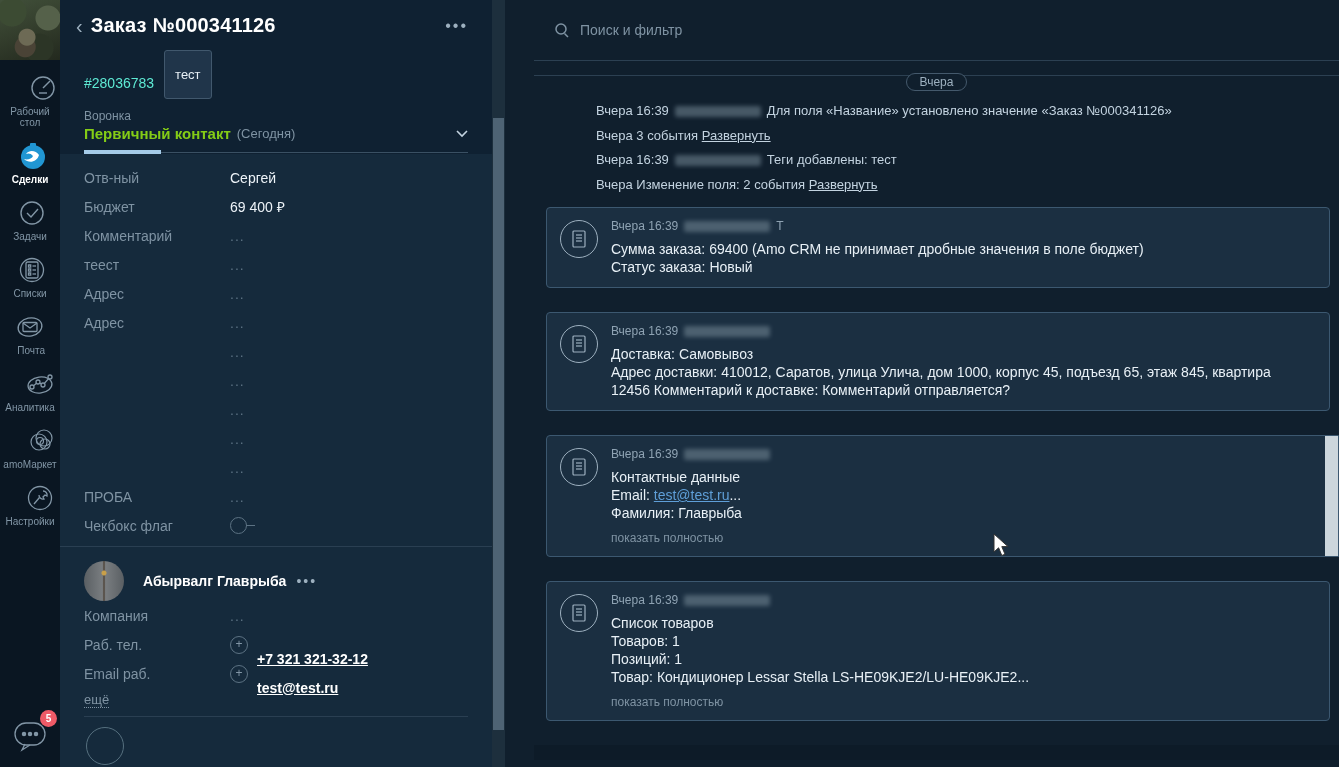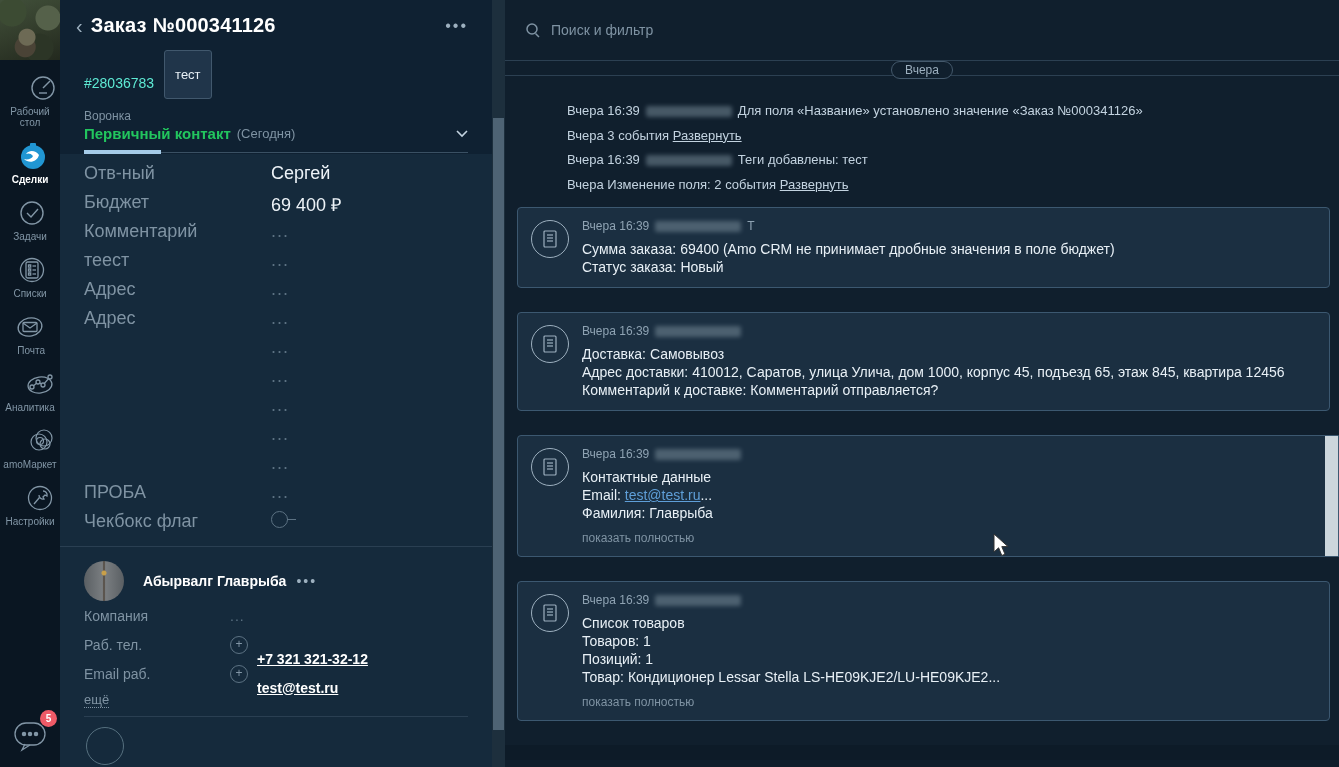--- a/index.html
+++ b/index.html
@@ -32,32 +32,32 @@
   .back{color:#9db0bf;font-size:20px;line-height:20px;margin-right:8px;cursor:pointer;margin-left:-8px;}
   .deal-title{font-size:20px;font-weight:bold;color:#ffffff;flex:1;letter-spacing:.2px;}
   .kebab{color:#9db0bf;font-size:16px;letter-spacing:2px;cursor:pointer;line-height:10px;}
   .ph-row2{display:flex;align-items:center;margin-top:13px;gap:10px;}
   .deal-number{color:#5eead4;font-size:14px;margin-top:16px;}
   .tag{background:#20354a;border:1px solid #41586d;border-radius:3px;color:#e8f0f6;
        font-size:13px;padding:16px 10px;cursor:pointer;}
   .funnel{margin-top:10px;}
   .funnel-label{color:#7f93a3;font-size:12px;}
   .stage-row{display:flex;align-items:center;margin-top:2px;}
-  .stage-name{color:#22c55e;font-weight:bold;font-size:15px;cursor:pointer;}
+  .stage-name{color:#84cc16;font-weight:bold;font-size:15px;cursor:pointer;}
   .stage-note{color:#7f93a3;font-size:13px;margin-left:6px;flex:1;}
   .chev{width:12px;height:8px;cursor:pointer;}
   .progress{position:relative;height:4px;margin-top:8px;}
   .progress .seg{position:absolute;left:0;top:0;width:77px;height:4px;background:#a5cbe8;cursor:pointer;}
   .progress .rest{position:absolute;left:77px;right:0;top:2px;height:1px;background:#3a5063;}
   .tabs{display:flex;gap:15px;margin-top:14px;font-size:14px;}
   .tab{color:#7f93a3;padding-bottom:9px;cursor:pointer;border-bottom:3px solid transparent;}
   .tab.active{color:#ffffff;font-weight:bold;border-bottom-color:#ffffff;}
 
   .fields{padding:9px 24px 0 24px;flex-shrink:0;}
-  .frow{display:flex;align-items:flex-start;height:29px;font-size:18px;gap:41px;}
+  .frow{display:flex;align-items:center;height:29px;font-size:14px;}
   .flabel{width:146px;color:#7f93a3;flex-shrink:0;}
   .fvalue{color:#edf3f8;cursor:pointer;}
   .fvalue.dots{color:#5c7283;letter-spacing:1px;}
   .toggle{width:15px;height:15px;border:1px solid #5c7283;border-radius:50%;position:relative;cursor:pointer;}
   .toggle::after{content:"";position:absolute;left:15px;top:7px;width:9px;height:1px;background:#5c7283;}
 
   .divider{height:1px;background:#2a3f52;margin-top:6px;}
 
   .contact{padding:14px 24px 0 24px;}
   .c-head{display:flex;align-items:center;}
@@ -76,24 +76,24 @@
   .clink{color:#ffffff;font-weight:bold;text-decoration:underline;cursor:pointer;margin-top:28px;}
   .more-link{display:inline-block;margin-top:4px;color:#7f93a3;font-size:13px;
              border-bottom:1px dotted #7f93a3;cursor:pointer;}
   .partial-circle{width:36px;height:36px;border:1px solid #56707f;border-radius:50%;margin:10px 0 0 2px;}
 
   
   .vstrip{width:13px;flex-shrink:0;background:#1d2f3d;position:relative;}
   .vstrip .thumb{position:absolute;left:1px;right:1px;top:118px;height:612px;background:#4e6374;cursor:grab;}
 
   
-  .feed{flex:1;display:flex;flex-direction:column;background:#101f2d;position:relative;min-width:0;}
+  .feed{flex:1;display:flex;flex-direction:column;background:#101f2d;position:relative;min-width:0;padding-left:29px;}
   .search{height:60px;flex-shrink:0;border-bottom:1px solid #2c4052;display:flex;align-items:center;
           padding:0 20px;gap:10px;color:#7f93a3;font-size:14px;cursor:text;}
-  .day-div{position:relative;height:30px;flex-shrink:0;display:flex;align-items:flex-start;justify-content:center;}
+  .day-div{position:relative;height:30px;flex-shrink:0;display:flex;align-items:flex-end;justify-content:center;}
   .day-div::before{content:"";position:absolute;left:0;right:0;top:14px;height:1px;background:#2c4052;}
   .day-pill{position:relative;background:#101f2d;border:1px solid #44596c;border-radius:10px;
             padding:1px 13px;font-size:12px;color:#9db0bf;cursor:pointer;}
   .events{padding:8px 20px 10px 62px;flex-shrink:0;}
   .event{line-height:24.5px;font-size:13px;color:#c3d3e0;white-space:nowrap;overflow:hidden;}
   .event .link-u{text-decoration:underline;cursor:pointer;}
   .redact{display:inline-block;width:86px;height:11px;border-radius:2px;background:#7e929f;
           opacity:.5;filter:blur(2px);vertical-align:middle;margin:0 6px;}
 
   .note-card{position:relative;margin:0 9px 24px 12px;border:1px solid #3c5870;border-radius:4px;

